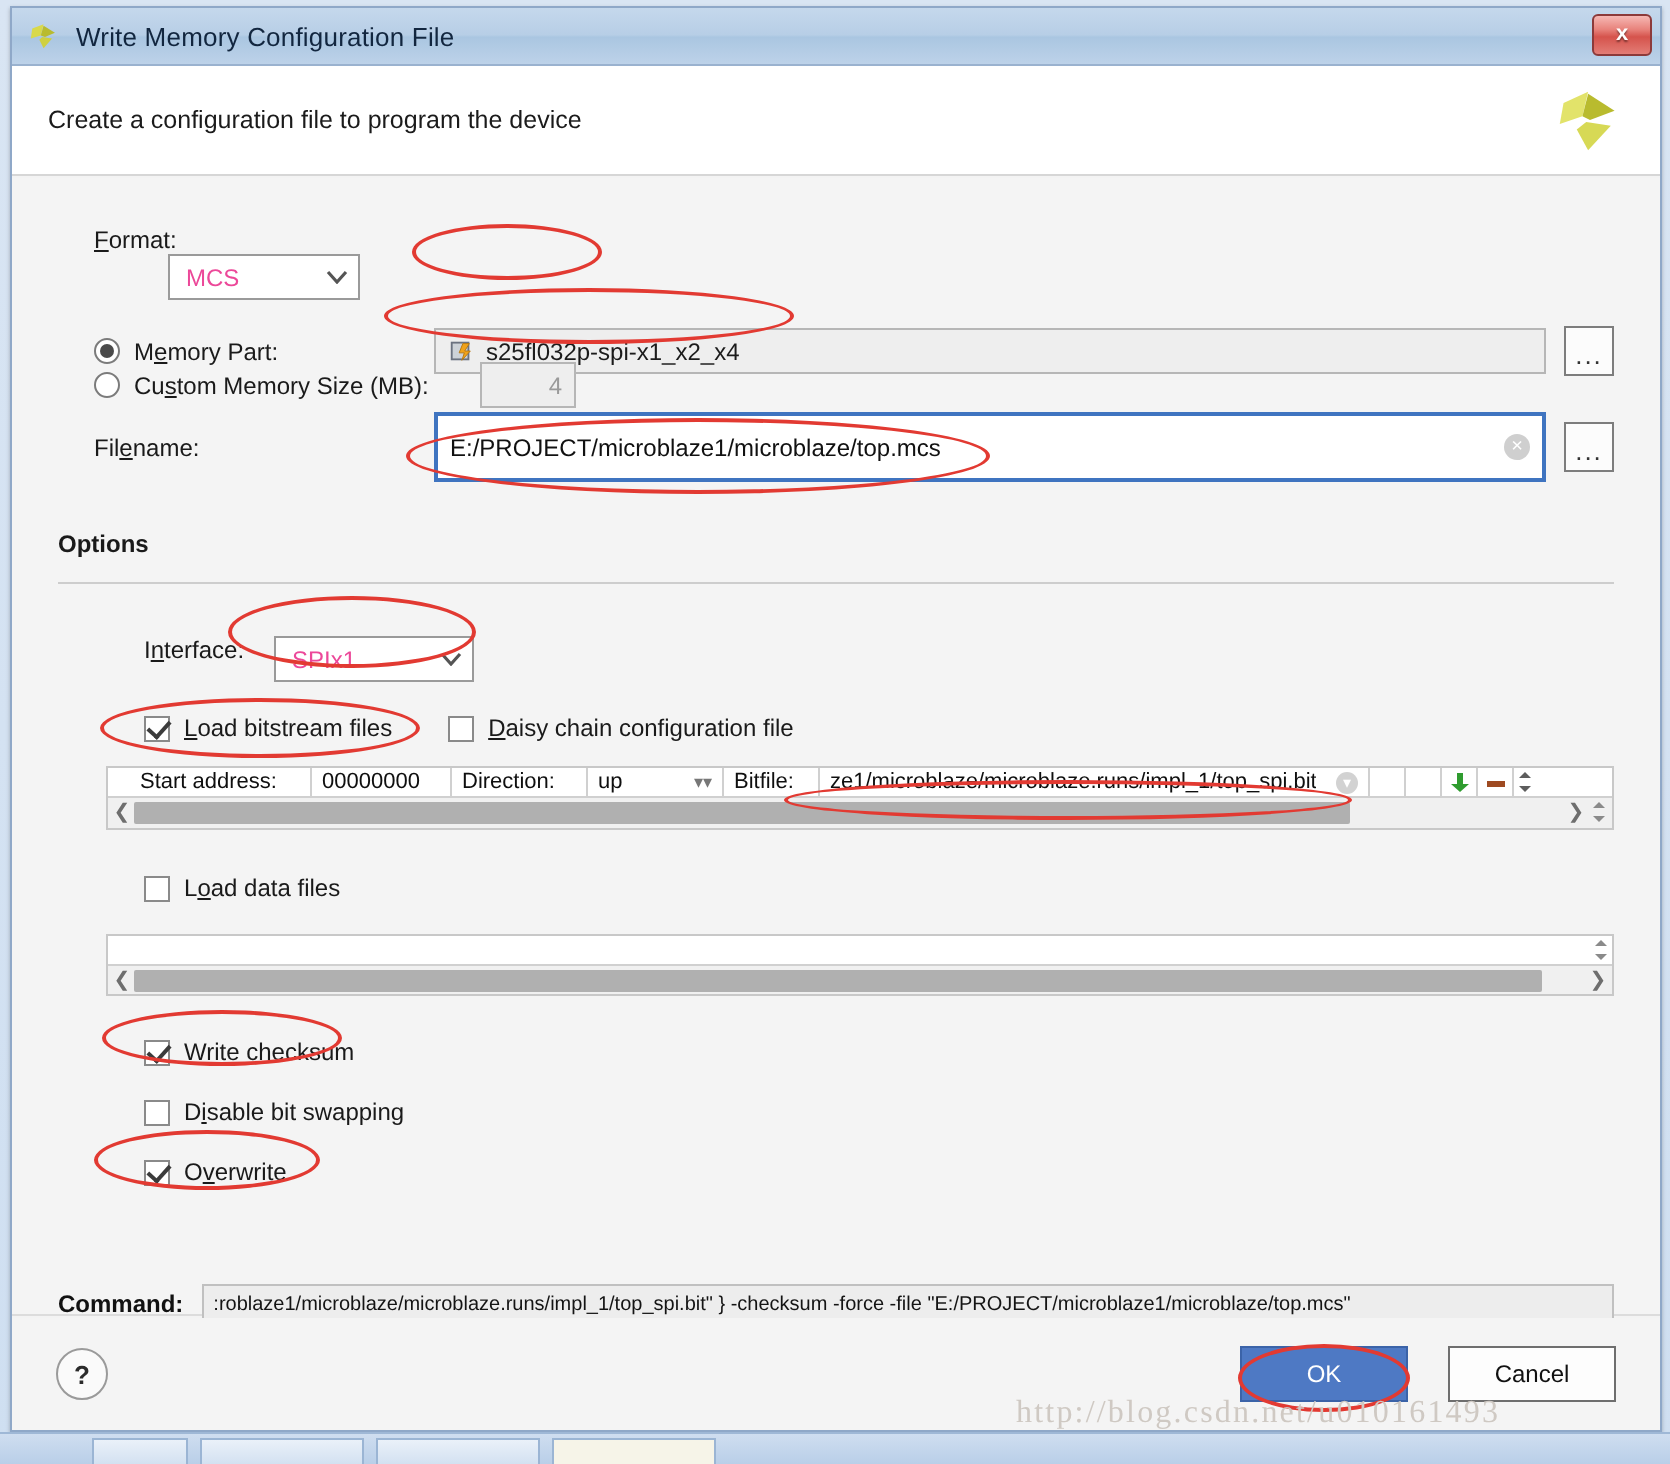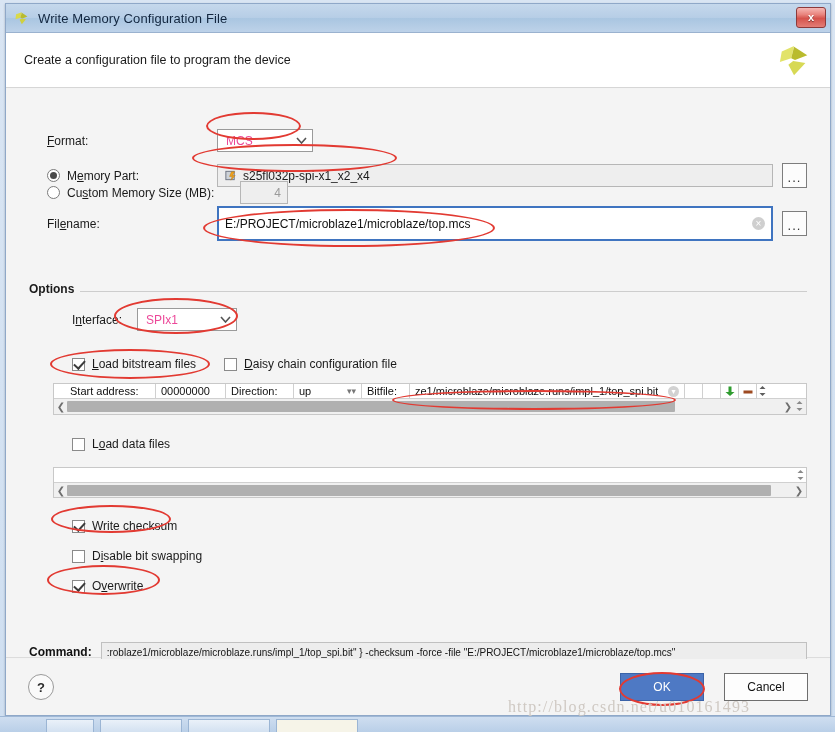--- a/index.html
+++ b/index.html
@@ -305,21 +305,21 @@
       <svg class="header-logo" viewBox="0 0 36 38">
         <path d="M4 9 L17 3 L14 16 L2 20 Z" fill="#e2e36a"></path>
         <path d="M17 4 L31 13 L18 18 L14 16 Z" fill="#b9bb2e"></path>
         <path d="M16 19 L29 21 L17 34 L11 23 Z" fill="#d7d955"></path>
       </svg>
     </div>
 
     <div class="body">
       <div class="inner">
 
-        <div class="row" style="position:absolute; left:30px; top:40px;">
+        <div class="row" style="position:absolute; left:30px; top:24px;flex-direction:column;">
           <div class="lbl" style="width:170px;">
             <u>F</u><span></span><span>ormat:</span>
           </div>
           <div class="field-combo" style="width:96px;">
             <span>MCS</span>
             <span class="combo-caret">
               <svg width="11" height="7" viewBox="0 0 11 7">
                   <path d="M1 1 L5.5 6 L10 1" stroke="#555" stroke-width="1.6" fill="none"></path>
                 </svg>
             </span>
@@ -353,26 +353,26 @@
 
         <div class="row" style="position:absolute; left:30px; top:117px; right:12px;">
           <div class="lbl" style="width:170px;">Fil<u>e</u>name:</div>
           <div class="input-focus" style="flex:1 1 auto; margin-right:9px;">
             <span>E:/PROJECT/microblaze1/microblaze/top.mcs</span>
             <span class="clear-x">×</span>
           </div>
           <div class="dots-btn">...</div>
         </div>
 
-        <div class="group-title" style="position:absolute; left:12px; top:193px;text-align:right;">Options</div>
+        <div class="group-title" style="position:absolute; left:12px; top:176px;text-align:right;">Options</div>
         <div class="group-line" style="position:absolute; left:12px; right:12px; top:202px;"></div>
 
         <div class="row" style="position:absolute; left:55px; top:219px;">
           <div class="lbl" style="width:65px;">I<u>n</u>terface:</div>
-          <div class="field-combo" style="width:100px;">
+          <div class="field-combo" style="width:100px;margin-top:10px;">
             <span>SPIx1</span>
             <span class="combo-caret">
               <svg width="11" height="7" viewBox="0 0 11 7">
                   <path d="M1 1 L5.5 6 L10 1" stroke="#555" stroke-width="1.6" fill="none"></path>
                 </svg>
             </span>
           </div>
         </div>
 
         <div class="row" style="position:absolute; left:55px; top:268px;">

